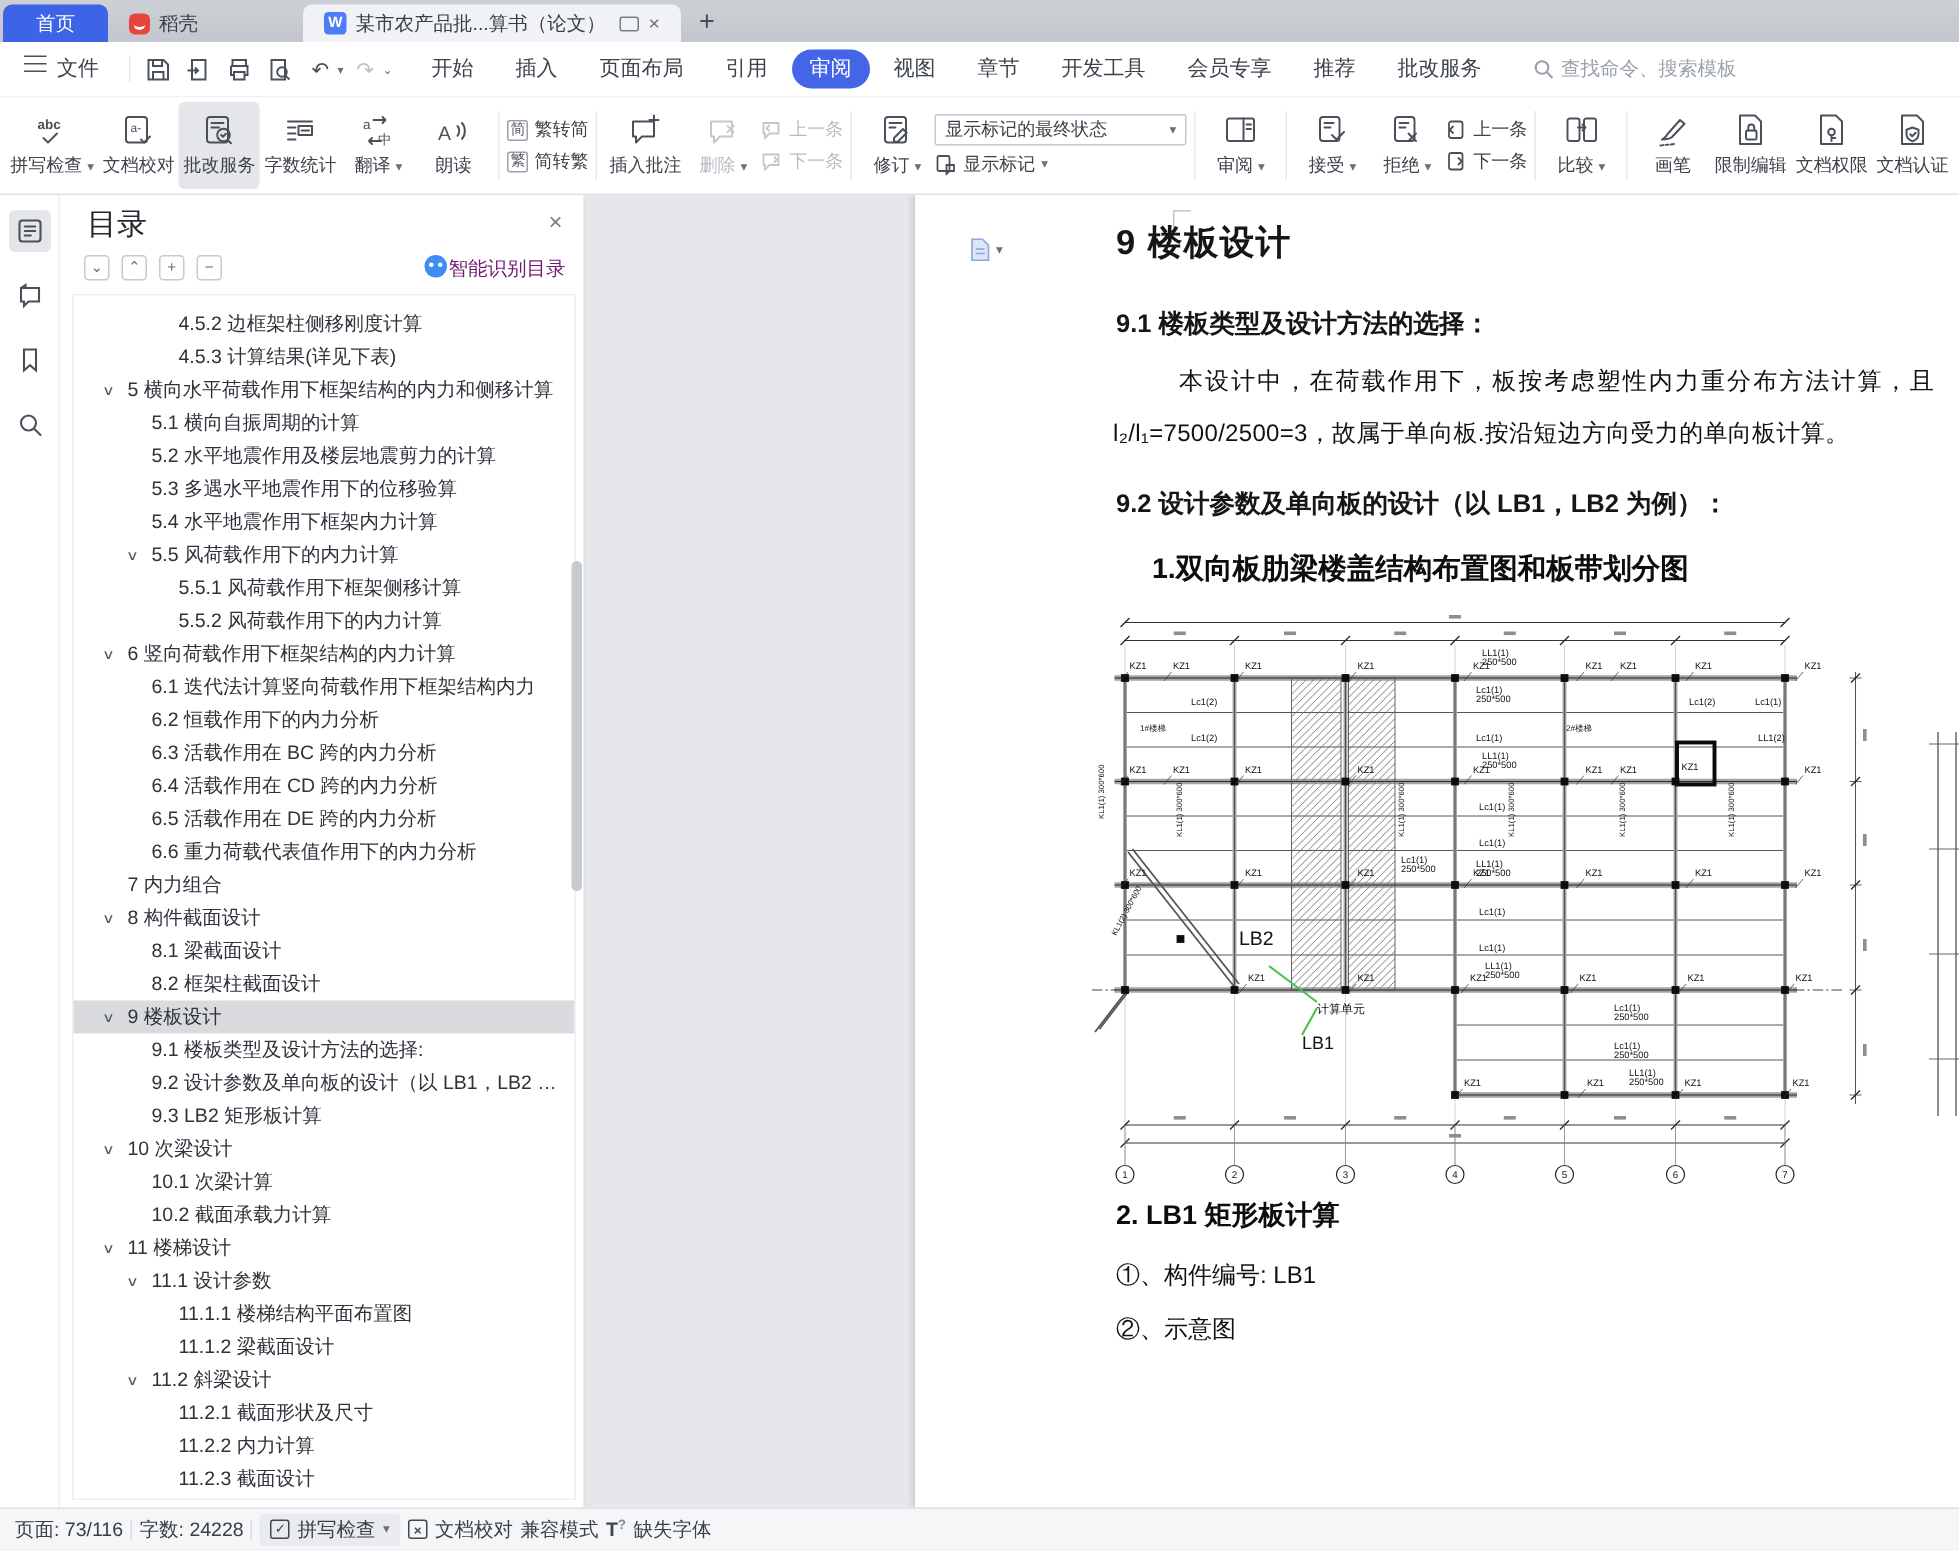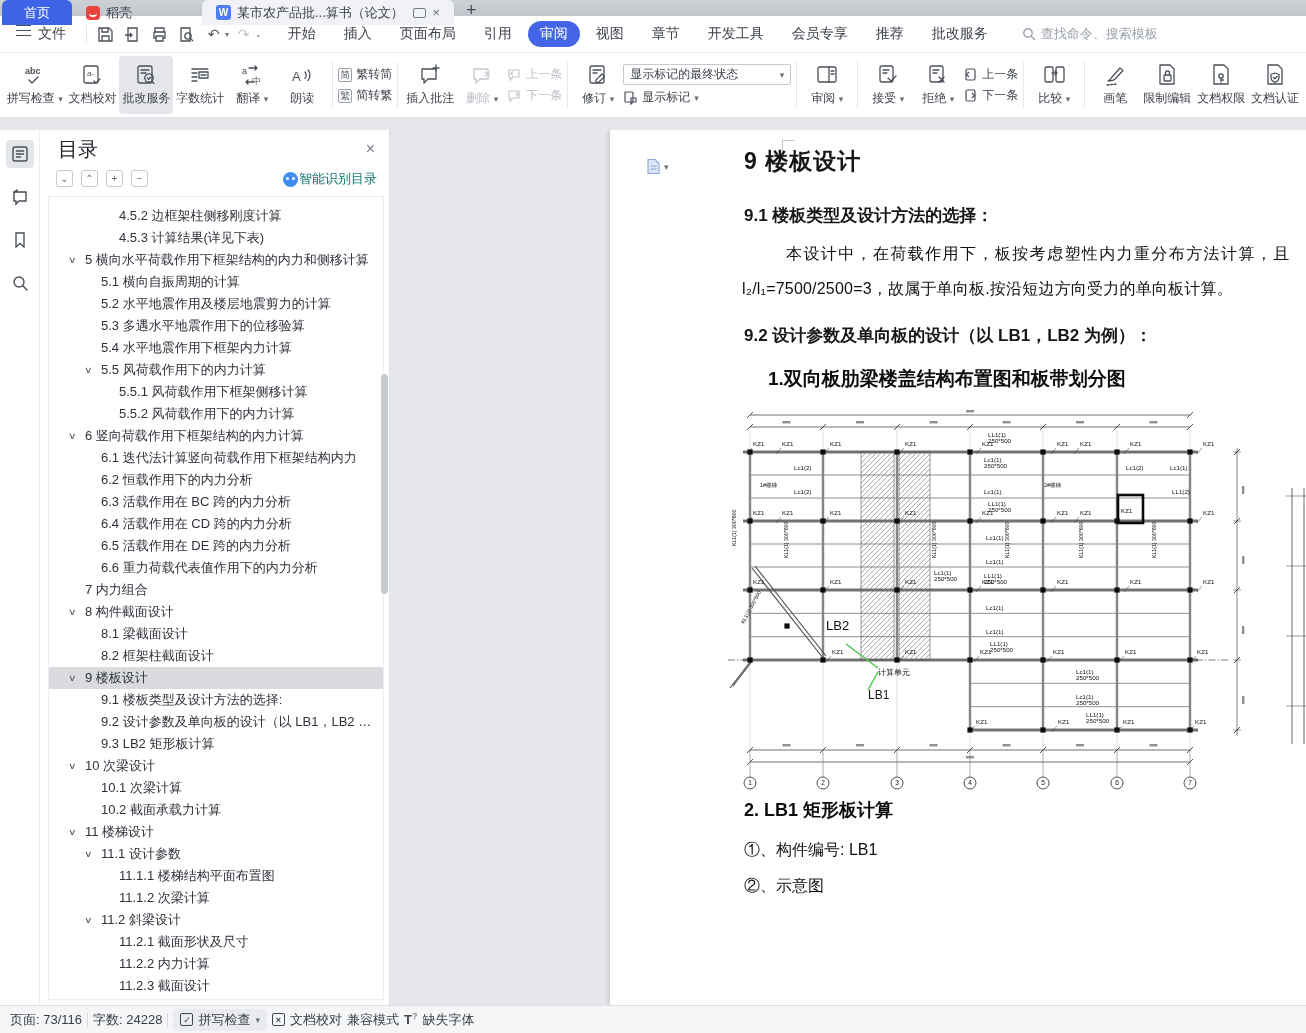--- a/index.html
+++ b/index.html
@@ -1,19 +1,19 @@
 <!DOCTYPE html>
 <html><head>
 <meta charset="utf-8">
 <style>
 *{box-sizing:border-box;margin:0;padding:0}
 html,body{width:1306px;height:1033px;overflow:hidden}
 body{font-family:"Liberation Sans","DejaVu Sans",sans-serif;background:#e5e7ea;position:relative;color:#3c424b}
 
-.tabbar{height:16px;background:linear-gradient(#cdd0d5,#c3c6cc);display:flex;padding-left:2px}
+.tabbar{height:28px;background:linear-gradient(#cdd0d5,#c3c6cc);display:flex;align-items:flex-end;padding-left:2px}
 .tab{height:25px;display:flex;align-items:center;font-size:13px;padding:0 14px;border-radius:6px 6px 0 0;gap:6px;white-space:nowrap}
 .tab-home{background:#3d63e6;color:#fff;width:70px;justify-content:center}
 .tab-daoke{color:#3a3f47;width:130px}
 .tab-doc{background:#f0f2f5;color:#3a3f47;width:252px}
 .tab-doc .ttl{flex:1;overflow:hidden;white-space:nowrap;font-size:13px}
 .wicon{width:15px;height:15px;background:#4f7df7;color:#fff;border-radius:3px;font-size:10px;font-weight:bold;display:flex;align-items:center;justify-content:center}
 .daokeicon{width:14px;height:14px;border-radius:4px;background:#e8443b;position:relative}
 .daokeicon:after{content:"";position:absolute;left:3px;top:4px;width:8px;height:5px;border-bottom:2px solid #fff;border-radius:0 0 6px 6px}
 .tabx{color:#6a7078;font-size:13px}
 .newtab{font-size:18px;color:#474d55;margin-left:12px;margin-bottom:3px}
@@ -51,21 +51,21 @@
 .content{position:absolute;top:130px;bottom:28px;left:0;right:0;display:flex}
 .iconstrip{width:40px;background:#fff;border-right:1px solid #eceef1;display:flex;flex-direction:column;align-items:center;padding-top:10px;gap:15px;flex:none}
 .sicon{width:28px;height:28px;border-radius:4px;display:flex;align-items:center;justify-content:center}
 .sicon svg{width:18px;height:18px;stroke:#4a505a;fill:none;stroke-width:1.4;stroke-linecap:round}
 .sicon.sel{background:#e4e6ea}
 .tocpanel{width:350px;background:#fff;border-right:1px solid #dde0e4;position:relative;flex:none;font-size:13px}
 .tochead{position:absolute;left:18px;top:6px;font-size:20px;color:#23272e}
 .tocclose{position:absolute;right:14px;top:10px;color:#7a7f88;font-size:16px}
 .tocbtns{position:absolute;left:16px;top:40px;display:flex;gap:8px}
 .tb{width:17px;height:17px;border:1px solid #c6c9cf;border-radius:3px;font-size:10px;color:#666c75;display:flex;align-items:center;justify-content:center;line-height:1}
-.smart{position:absolute;right:12px;top:40px;display:flex;align-items:center;gap:1px;font-size:13px;color:#0f766e}
+.smart{position:absolute;right:12px;top:40px;display:flex;align-items:flex-start;gap:1px;font-size:13px;color:#701a75}
 .aiicon{width:15px;height:15px;border-radius:50%;background:#3f8cf2;position:relative}
 .aiicon:after{content:"";position:absolute;left:3px;top:5px;width:3px;height:3px;border-radius:50%;background:#fff;box-shadow:6px 0 0 #fff}
 .toclist{position:absolute;left:8px;right:5px;top:66px;bottom:5px;border:1px solid #eceef1;overflow:hidden;padding-top:8px}
 .tocrow{height:22px;display:flex;align-items:center;color:#2e323a;position:relative;white-space:nowrap}
 .tocrow .tx{overflow:hidden;text-overflow:ellipsis;white-space:nowrap;flex:1}
 .tocrow.sel{background:#d9dbde}
 .tocrow .arrow{position:absolute;font-size:9px;color:#555b63;transform:scaleX(1.3)}
 .lv1{padding-left:36px}.lv1 .arrow{left:20px}
 .lv2{padding-left:52px}.lv2 .arrow{left:36px}
 .lv3{padding-left:70px}
@@ -504,21 +504,21 @@
           <span class="tx">11 楼梯设计</span>
         </div>
         <div class="tocrow lv2">
           <span class="arrow">∨</span>
           <span class="tx">11.1 设计参数</span>
         </div>
         <div class="tocrow lv3">
           <span class="tx">11.1.1 楼梯结构平面布置图</span>
         </div>
         <div class="tocrow lv3">
-          <span class="tx">11.1.2 次梁计算</span>
+          <span class="tx">11.1.2 梁截面设计</span>
         </div>
         <div class="tocrow lv2">
           <span class="arrow">∨</span>
           <span class="tx">11.2 斜梁设计</span>
         </div>
         <div class="tocrow lv3">
           <span class="tx">11.2.1 截面形状及尺寸</span>
         </div>
         <div class="tocrow lv3">
           <span class="tx">11.2.2 内力计算</span>

